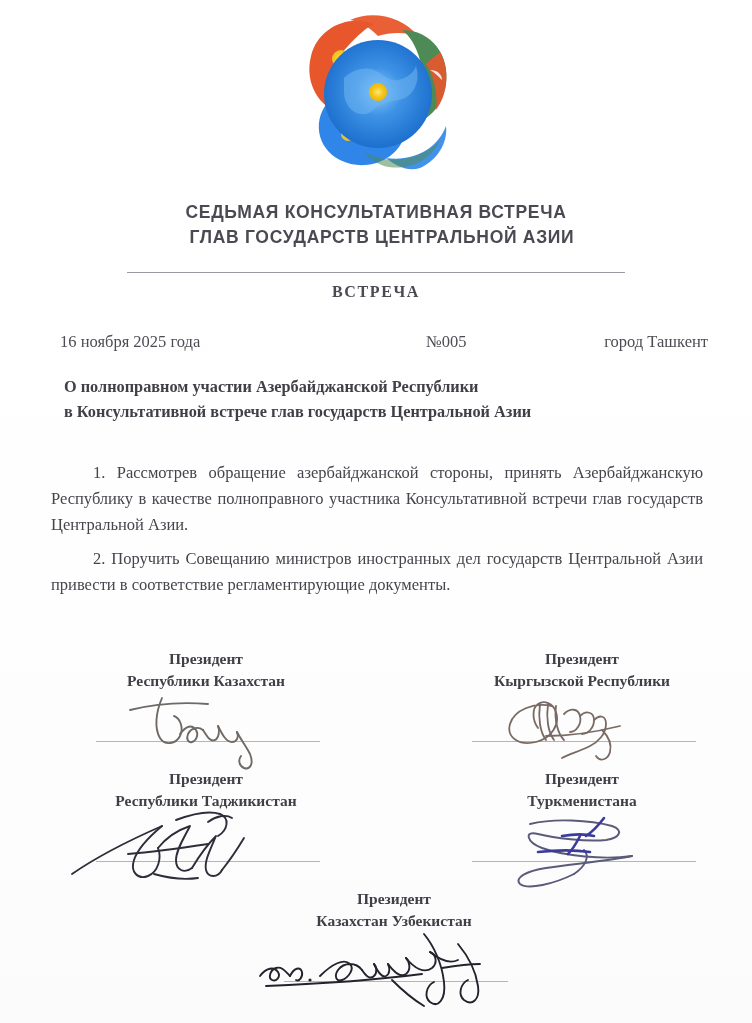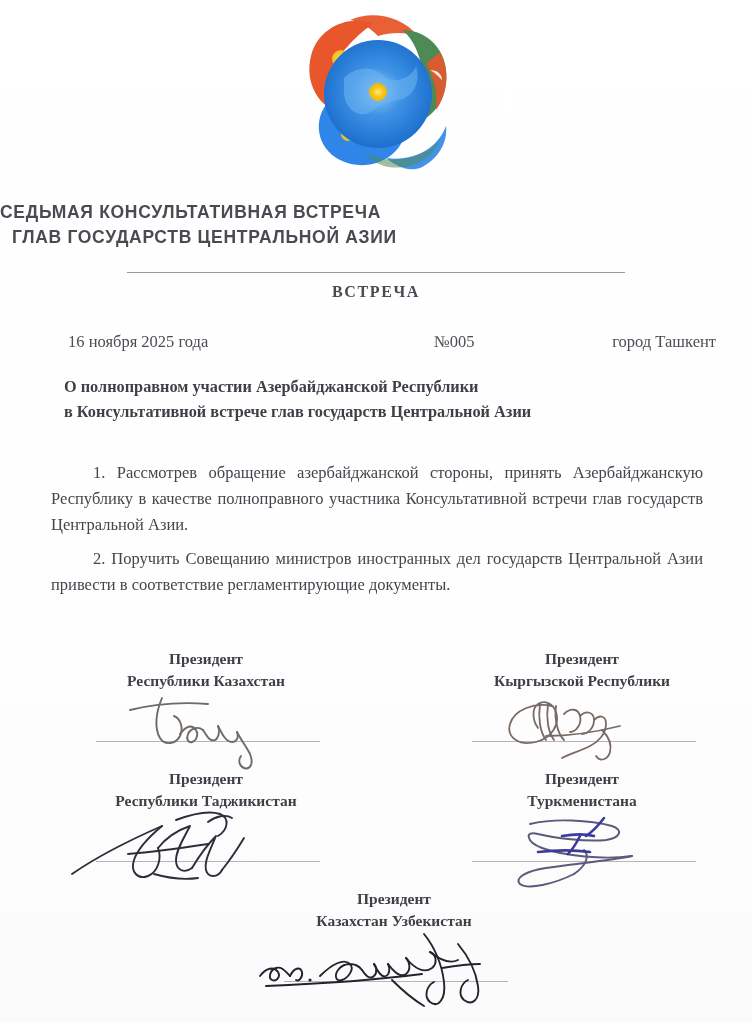--- a/index.html
+++ b/index.html
@@ -42,20 +42,21 @@
     height: 168px;
     display: block;
   }
 
   
   .doc-title {
     position: absolute;
     top: 200px;
     left: 0;
     width: 752px;
+    text-align: center;
     font-weight: bold;
     font-size: 17.5px;
     letter-spacing: 0.7px;
     line-height: 25px;
     color: #4a4a52;
     font-family: "Liberation Sans", "DejaVu Sans", sans-serif;
   }
   .doc-title .l2 { display:block;margin-left:12px; }
 
   .rule {
@@ -77,21 +78,21 @@
     font-size: 16px;
     letter-spacing: 1.6px;
     color: #4a4a52;
     font-family: "Liberation Serif", "DejaVu Serif", serif;
   }
 
   
   .meta-row {
     position: absolute;
     top: 332px;
-    left: 68px;
+    left: 60px;
     width: 648px;
     display: flex;
     justify-content: space-between;
     align-items: flex-start;
     font-size: 16.5px;
     color: #4c4c54;
   }
   .meta-row .meta-num { margin-left: 88px; }
   .meta-row .meta-city { text-align: right; }
 

